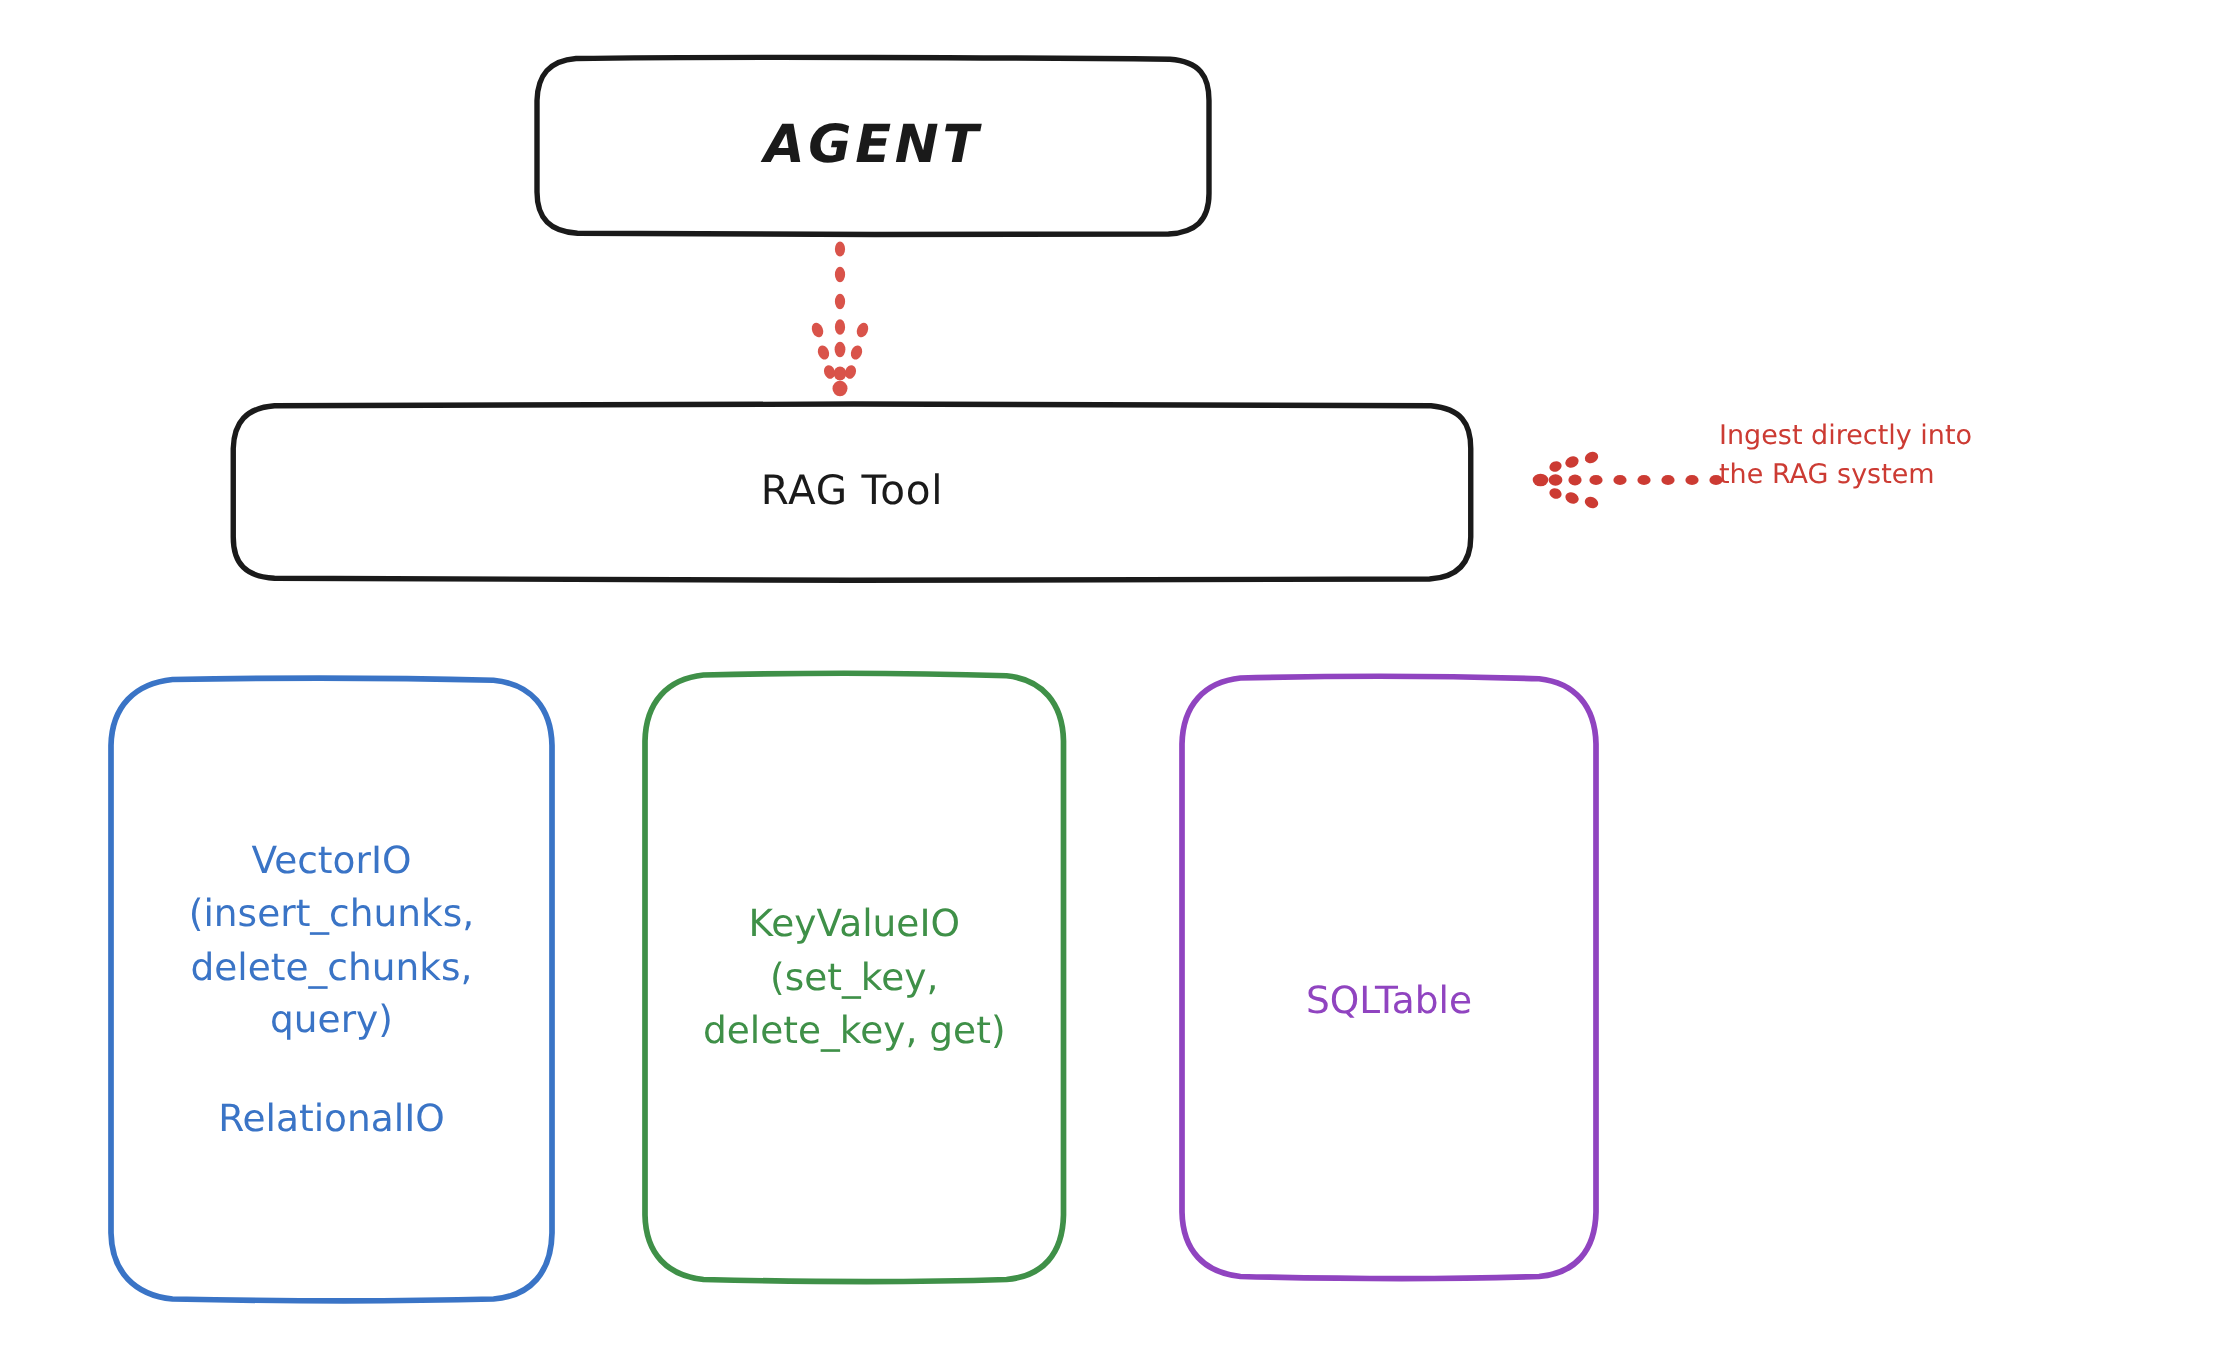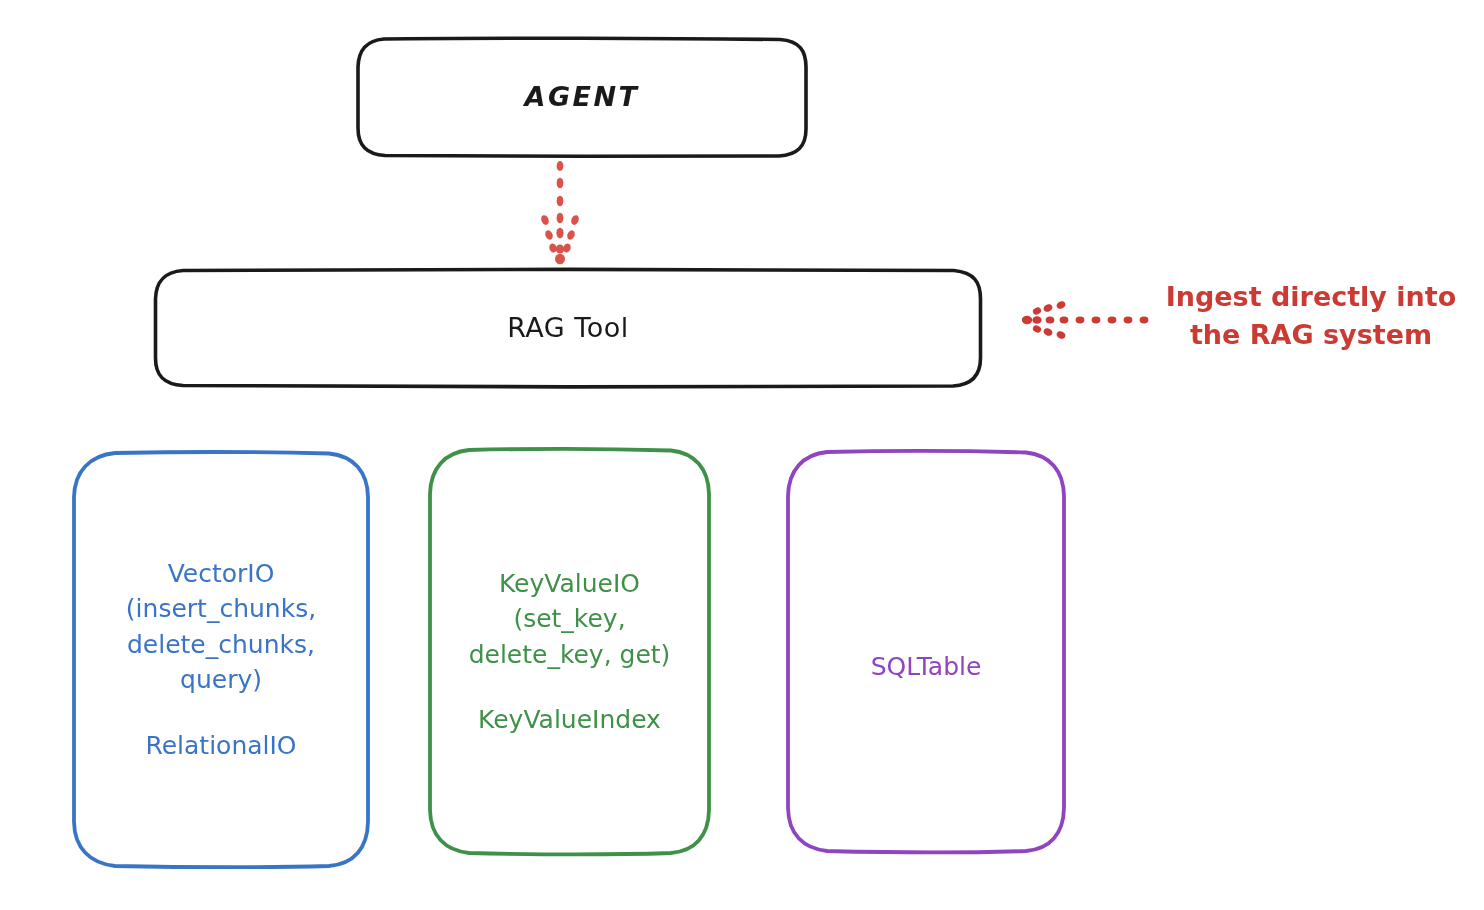--- a/index.html
+++ b/index.html
@@ -49,21 +49,21 @@
   #agent-node {
     left: 356px;
     top: 37px;
     width: 452px;
     height: 121px;
   }
   #agent-node .node-label {
     font-family: "DejaVu Sans", sans-serif;
     font-style: italic;
     font-weight: 700;
-    font-size: 27px;
+    font-size: 35px;
     letter-spacing: 2.5px;
     color: #1a1a1a;
   }
 
   #ragtool-node {
     left: 153px;
     top: 268px;
     width: 830px;
     height: 120px;
     border-radius: 13px;
@@ -140,24 +140,24 @@
     width: 130px;
     height: 48px;
   }
 
   
   #ingest-annotation {
     position: absolute;
     left: 1146px;
     top: 278px;
     width: 330px;
-    text-align: center;
-    font-family: "DejaVu Sans", sans-serif;
-    font-size: 27px;
-    font-weight: 700;
+    text-align: left;
+    font-family: "DejaVu Sans", sans-serif;
+    font-size: 18px;
+    font-weight: 400;
     line-height: 1.42;
     color: #cc3b33;
     white-space: pre-line;
   }
 </style>
 </head>
 <body>
 
 <div id="canvas">
 
@@ -227,21 +227,20 @@
     <span class="node-sub">RelationalIO</span>
   </div>
 
   <div class="node provider" id="keyvalueio-node">
     <svg class="sketch-border" viewBox="0 0 285 409" preserveAspectRatio="none">
       <path d="M42 3 C 115 1.2, 190 1.8, 244 3.5 C 268 6, 281.5 22, 282 47 L 282 363 C 281.5 389, 268 404, 244 406 C 190 407.8, 115 407.8, 42 406 C 18 403.5, 3.5 389, 3 363 L 3 47 C 3.5 21, 18 5.5, 42 3 Z" fill="none" stroke="#3f9048" stroke-width="3.8" stroke-linecap="round" stroke-linejoin="round"></path>
     </svg>
     <span class="node-label">KeyValueIO
 (set_key,
 delete_key, get)</span>
-    <span class="node-sub">KeyValueIndex</span>
   </div>
 
   <div class="node provider" id="relationalio-node">
     <svg class="sketch-border" viewBox="0 0 282 405" preserveAspectRatio="none">
       <path d="M42 3 C 114 1.2, 188 1.8, 241 3.5 C 265 6, 278.5 22, 279 47 L 279 359 C 278.5 385, 265 400, 241 402 C 188 403.8, 114 403.8, 42 402 C 18 399.5, 3.5 385, 3 359 L 3 47 C 3.5 21, 18 5.5, 42 3 Z" fill="none" stroke="#9044c0" stroke-width="3.8" stroke-linecap="round" stroke-linejoin="round"></path>
     </svg>
     <span class="node-sub">SQLTable</span>
   </div>
 
 </div>

